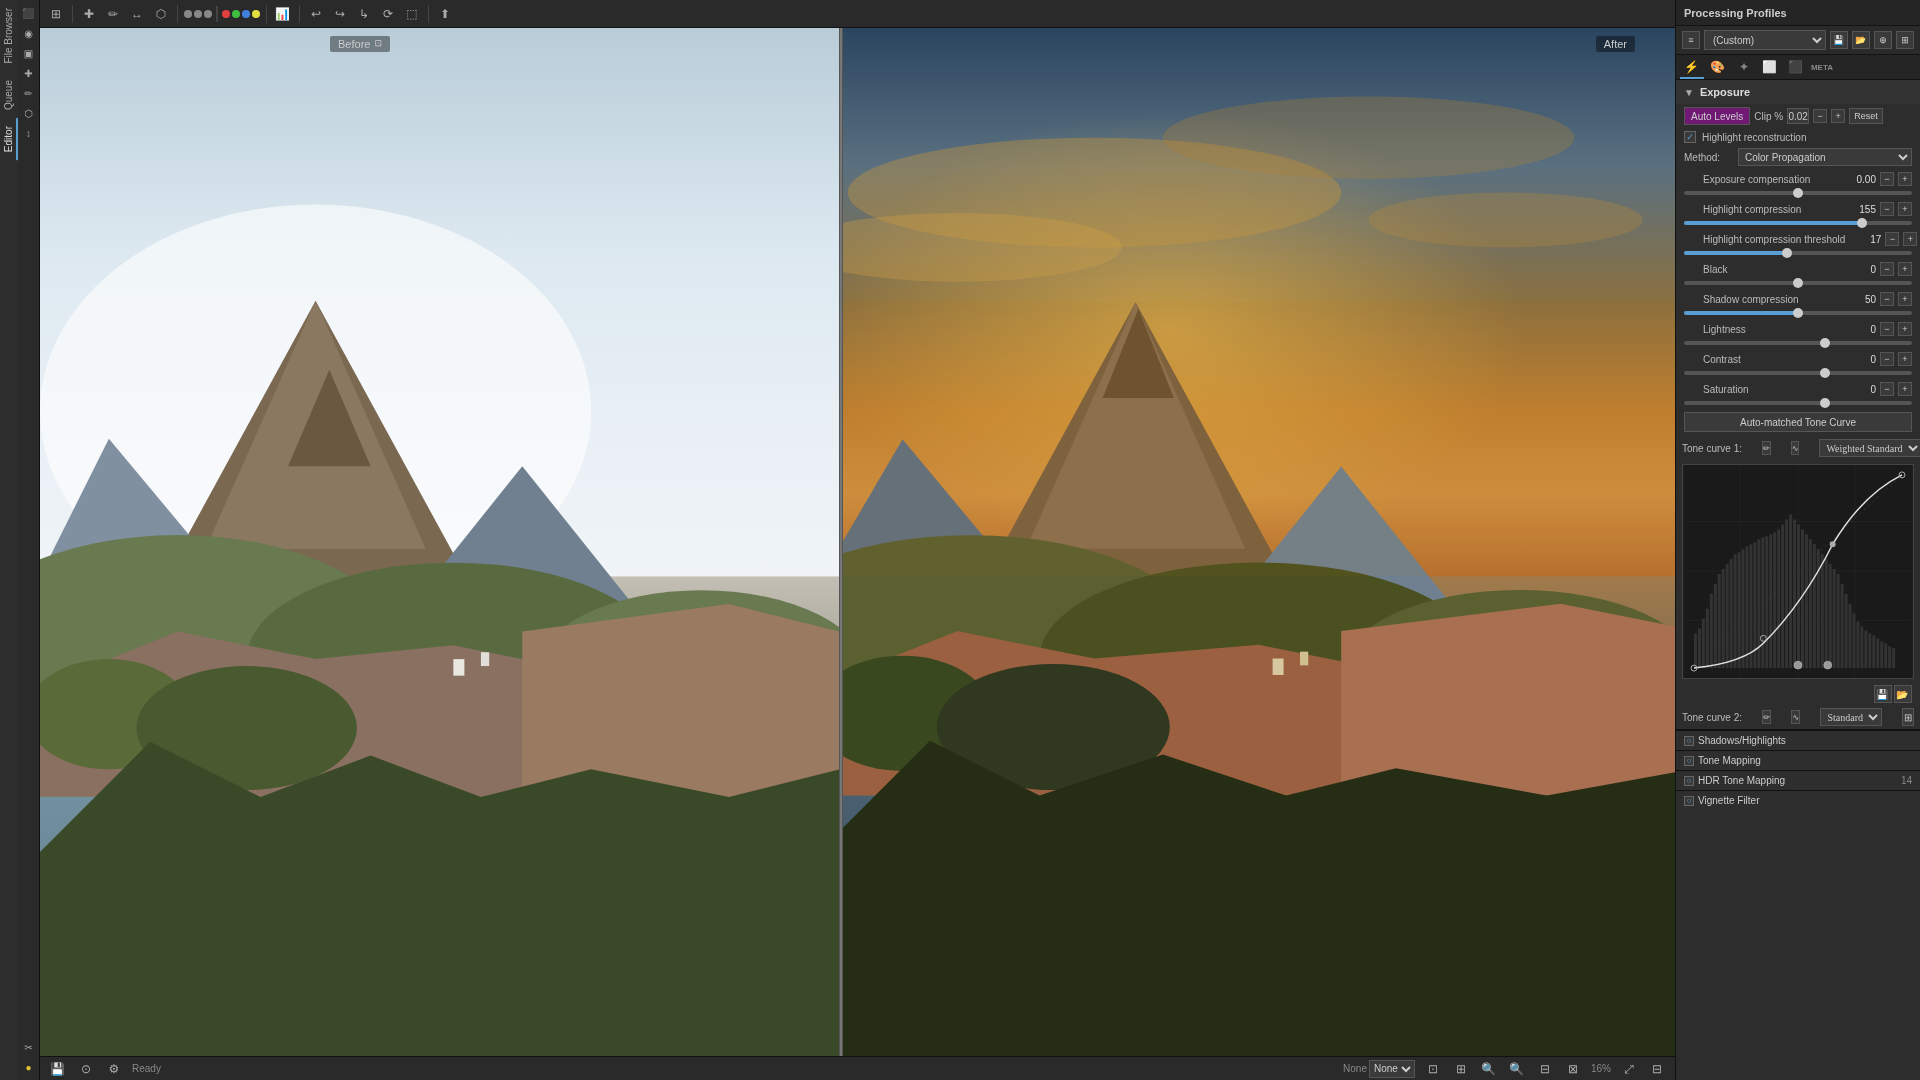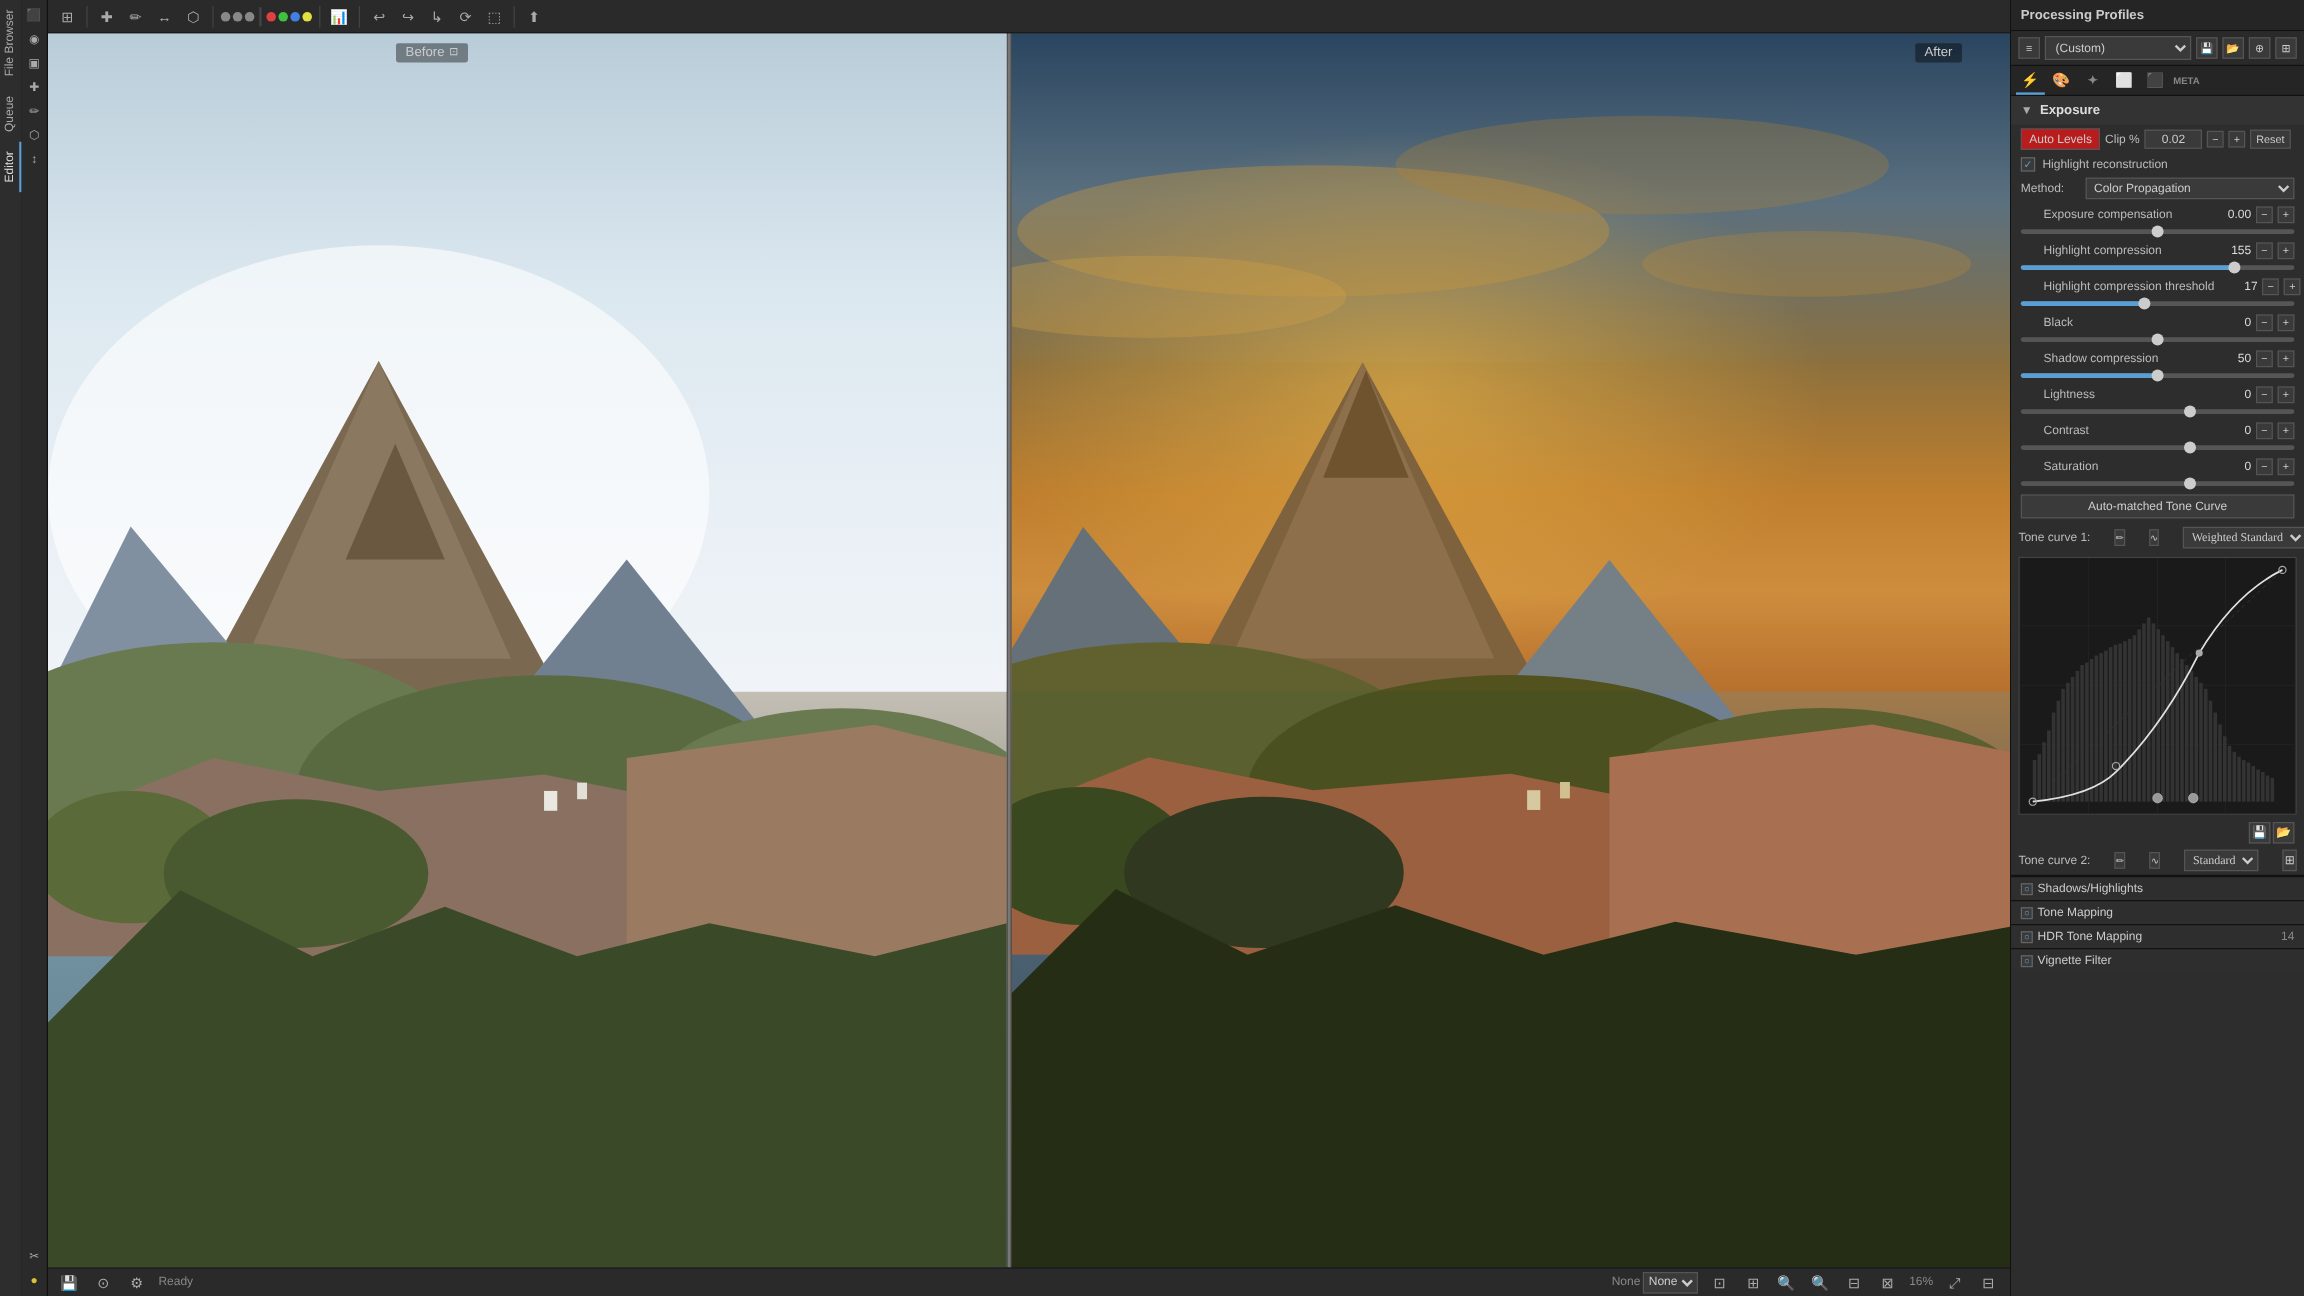--- a/index.html
+++ b/index.html
@@ -379,32 +379,32 @@
     
     .auto-row {
       display: flex;
       align-items: center;
       padding: 3px 8px;
       gap: 4px;
     }
     .auto-btn {
       height: 18px;
       padding: 0 6px;
-      background: #b91c1c;
+      background: #701a75;
       border: 1px solid #555;
       color: #ccc;
       font-size: 10px;
       cursor: pointer;
     }
     .clip-label {
       font-size: 10px;
       color: #bbb;
     }
     .clip-value {
-      width: 48px;
+      width: 22px;
       height: 16px;
       background: #3a3a3a;
       border: 1px solid #555;
       color: #ccc;
       font-size: 10px;
       text-align: center;
     }
 
     
     .tone-curve-area {

